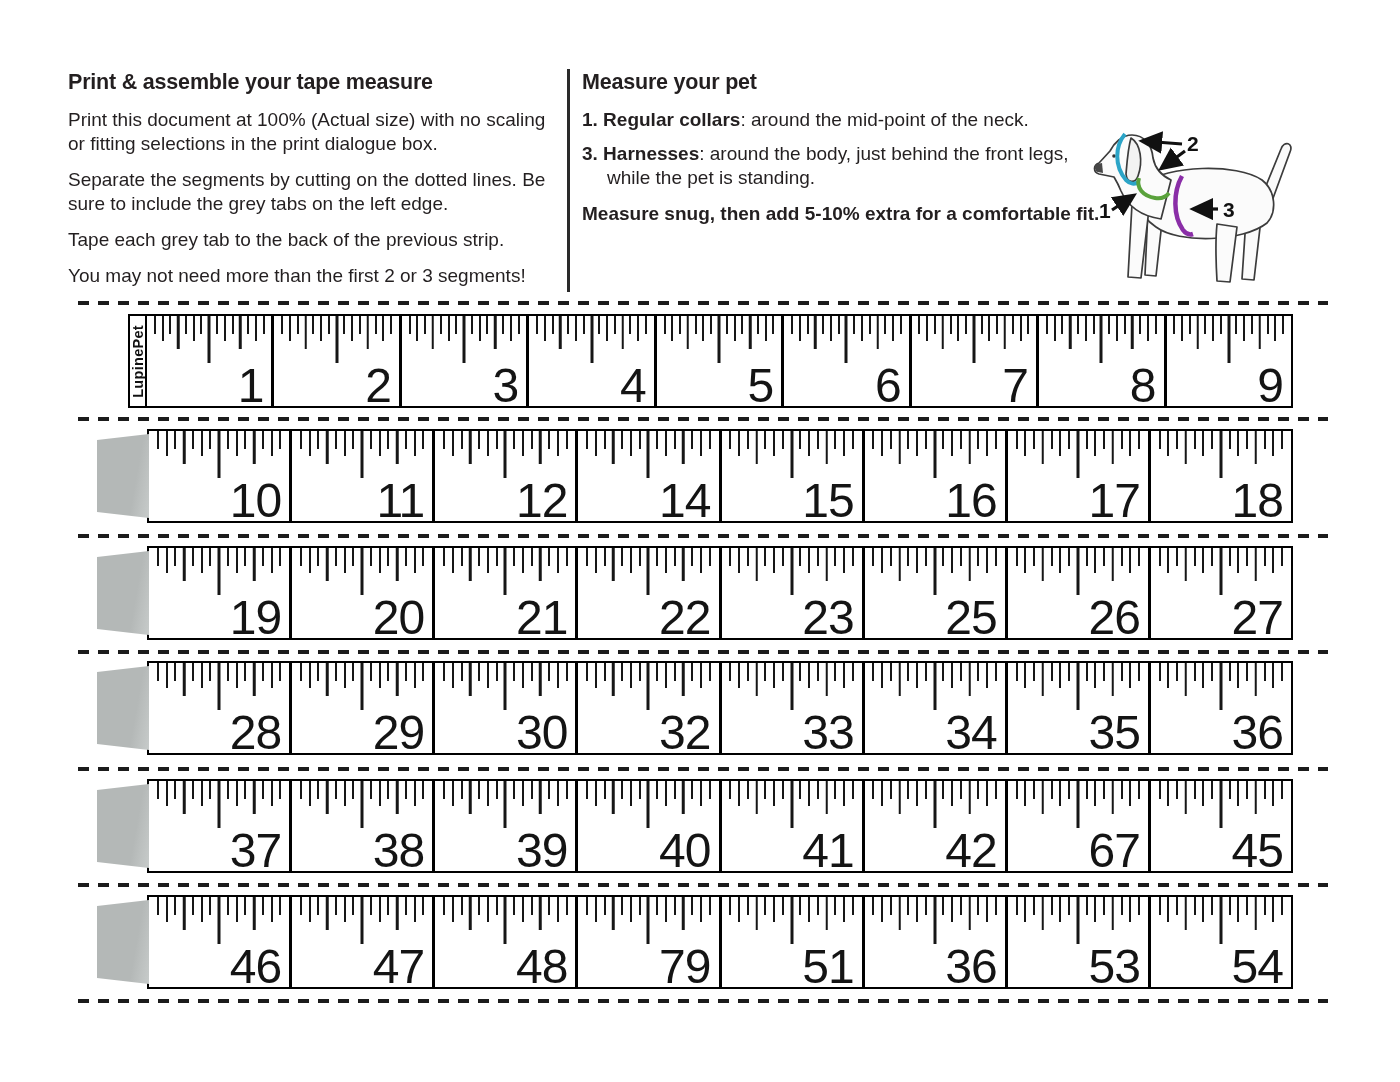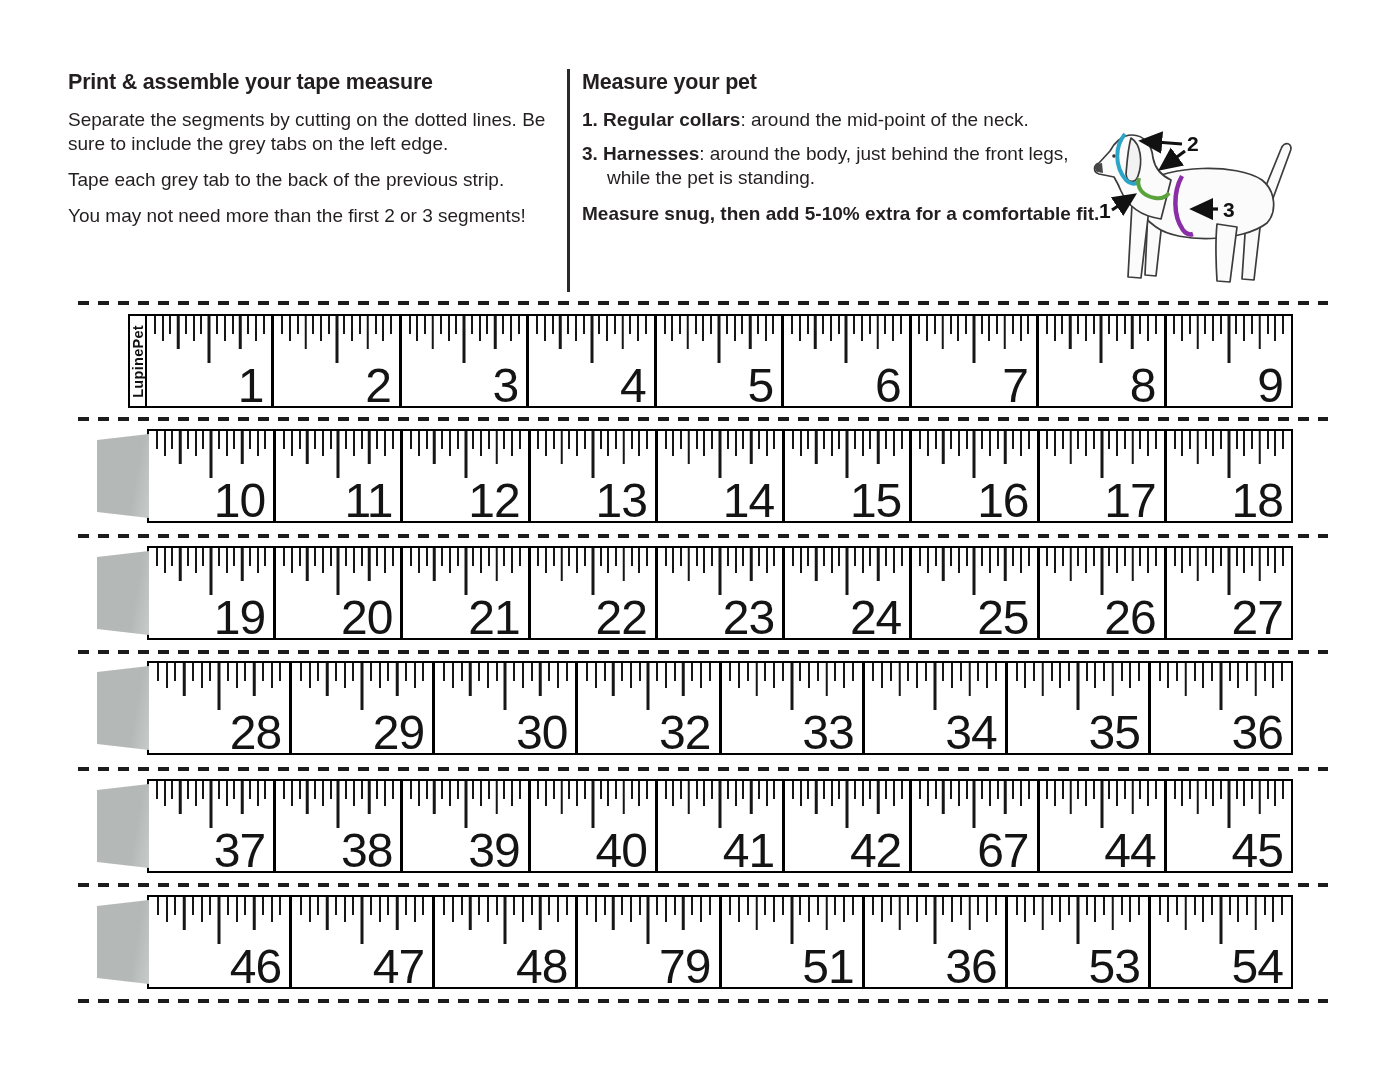--- a/index.html
+++ b/index.html
@@ -44,20 +44,21 @@
   .num{position:absolute;right:8px;bottom:2px;font-size:48px;line-height:0.78;
        color:#141414;letter-spacing:-1px;}
 </style>
 </head>
 <body>
 
 <div class="page">
 
   <div class="panel left-panel">
     <h1>Print &amp; assemble your tape measure</h1>
+    <p>Print this document at 100% (Actual size) with no scaling or fitting selections in the print dialogue box.</p>
     <p>Separate the segments by cutting on the dotted lines. Be sure to include the grey tabs on the left edge.</p>
     <p>Tape each grey tab to the back of the previous strip.</p>
     <p>You may not need more than the first 2 or 3 segments!</p>
   </div>
 
   <div class="divider"></div>
 
   <div class="panel right-panel">
     <h1>Measure your pet</h1>
     <p class="item"><b>1. Regular collars</b><span>: around the mid-point of the neck.</span></p>
@@ -345,38 +346,20 @@
           <i class="t8" style="left: 37.5%;"></i>
           <i class="t16" style="left: 43.75%;"></i>
           <i class="t2" style="left: 50%;"></i>
           <i class="t16" style="left: 56.25%;"></i>
           <i class="t8" style="left: 62.5%;"></i>
           <i class="t16" style="left: 68.75%;"></i>
           <i class="t4" style="left: 75%;"></i>
           <i class="t16" style="left: 81.25%;"></i>
           <i class="t8" style="left: 87.5%;"></i>
           <i class="t16" style="left: 93.75%;"></i>
-          <span class="num">13</span>
-        </div>
-        <div class="seg">
-          <i class="t16" style="left: 6.25%;"></i>
-          <i class="t8" style="left: 12.5%;"></i>
-          <i class="t16" style="left: 18.75%;"></i>
-          <i class="t4" style="left: 25%;"></i>
-          <i class="t16" style="left: 31.25%;"></i>
-          <i class="t8" style="left: 37.5%;"></i>
-          <i class="t16" style="left: 43.75%;"></i>
-          <i class="t2" style="left: 50%;"></i>
-          <i class="t16" style="left: 56.25%;"></i>
-          <i class="t8" style="left: 62.5%;"></i>
-          <i class="t16" style="left: 68.75%;"></i>
-          <i class="t4" style="left: 75%;"></i>
-          <i class="t16" style="left: 81.25%;"></i>
-          <i class="t8" style="left: 87.5%;"></i>
-          <i class="t16" style="left: 93.75%;"></i>
           <span class="num">14</span>
         </div>
         <div class="seg">
           <i class="t16" style="left: 6.25%;"></i>
           <i class="t8" style="left: 12.5%;"></i>
           <i class="t16" style="left: 18.75%;"></i>
           <i class="t4" style="left: 25%;"></i>
           <i class="t16" style="left: 31.25%;"></i>
           <i class="t8" style="left: 37.5%;"></i>
           <i class="t16" style="left: 43.75%;"></i>
@@ -546,38 +529,20 @@
           <i class="t8" style="left: 37.5%;"></i>
           <i class="t16" style="left: 43.75%;"></i>
           <i class="t2" style="left: 50%;"></i>
           <i class="t16" style="left: 56.25%;"></i>
           <i class="t8" style="left: 62.5%;"></i>
           <i class="t16" style="left: 68.75%;"></i>
           <i class="t4" style="left: 75%;"></i>
           <i class="t16" style="left: 81.25%;"></i>
           <i class="t8" style="left: 87.5%;"></i>
           <i class="t16" style="left: 93.75%;"></i>
-          <span class="num">24</span>
-        </div>
-        <div class="seg">
-          <i class="t16" style="left: 6.25%;"></i>
-          <i class="t8" style="left: 12.5%;"></i>
-          <i class="t16" style="left: 18.75%;"></i>
-          <i class="t4" style="left: 25%;"></i>
-          <i class="t16" style="left: 31.25%;"></i>
-          <i class="t8" style="left: 37.5%;"></i>
-          <i class="t16" style="left: 43.75%;"></i>
-          <i class="t2" style="left: 50%;"></i>
-          <i class="t16" style="left: 56.25%;"></i>
-          <i class="t8" style="left: 62.5%;"></i>
-          <i class="t16" style="left: 68.75%;"></i>
-          <i class="t4" style="left: 75%;"></i>
-          <i class="t16" style="left: 81.25%;"></i>
-          <i class="t8" style="left: 87.5%;"></i>
-          <i class="t16" style="left: 93.75%;"></i>
           <span class="num">25</span>
         </div>
         <div class="seg">
           <i class="t16" style="left: 6.25%;"></i>
           <i class="t8" style="left: 12.5%;"></i>
           <i class="t16" style="left: 18.75%;"></i>
           <i class="t4" style="left: 25%;"></i>
           <i class="t16" style="left: 31.25%;"></i>
           <i class="t8" style="left: 37.5%;"></i>
           <i class="t16" style="left: 43.75%;"></i>
@@ -878,38 +843,20 @@
           <i class="t2" style="left: 50%;"></i>
           <i class="t16" style="left: 56.25%;"></i>
           <i class="t8" style="left: 62.5%;"></i>
           <i class="t16" style="left: 68.75%;"></i>
           <i class="t4" style="left: 75%;"></i>
           <i class="t16" style="left: 81.25%;"></i>
           <i class="t8" style="left: 87.5%;"></i>
           <i class="t16" style="left: 93.75%;"></i>
           <span class="num">67</span>
         </div>
-        <div class="seg">
-          <i class="t16" style="left: 6.25%;"></i>
-          <i class="t8" style="left: 12.5%;"></i>
-          <i class="t16" style="left: 18.75%;"></i>
-          <i class="t4" style="left: 25%;"></i>
-          <i class="t16" style="left: 31.25%;"></i>
-          <i class="t8" style="left: 37.5%;"></i>
-          <i class="t16" style="left: 43.75%;"></i>
-          <i class="t2" style="left: 50%;"></i>
-          <i class="t16" style="left: 56.25%;"></i>
-          <i class="t8" style="left: 62.5%;"></i>
-          <i class="t16" style="left: 68.75%;"></i>
-          <i class="t4" style="left: 75%;"></i>
-          <i class="t16" style="left: 81.25%;"></i>
-          <i class="t8" style="left: 87.5%;"></i>
-          <i class="t16" style="left: 93.75%;"></i>
-          <span class="num">44</span>
-        </div>
         <div class="seg last">
           <i class="t16" style="left: 6.25%;"></i>
           <i class="t8" style="left: 12.5%;"></i>
           <i class="t16" style="left: 18.75%;"></i>
           <i class="t4" style="left: 25%;"></i>
           <i class="t16" style="left: 31.25%;"></i>
           <i class="t8" style="left: 37.5%;"></i>
           <i class="t16" style="left: 43.75%;"></i>
           <i class="t2" style="left: 50%;"></i>
           <i class="t16" style="left: 56.25%;"></i>

